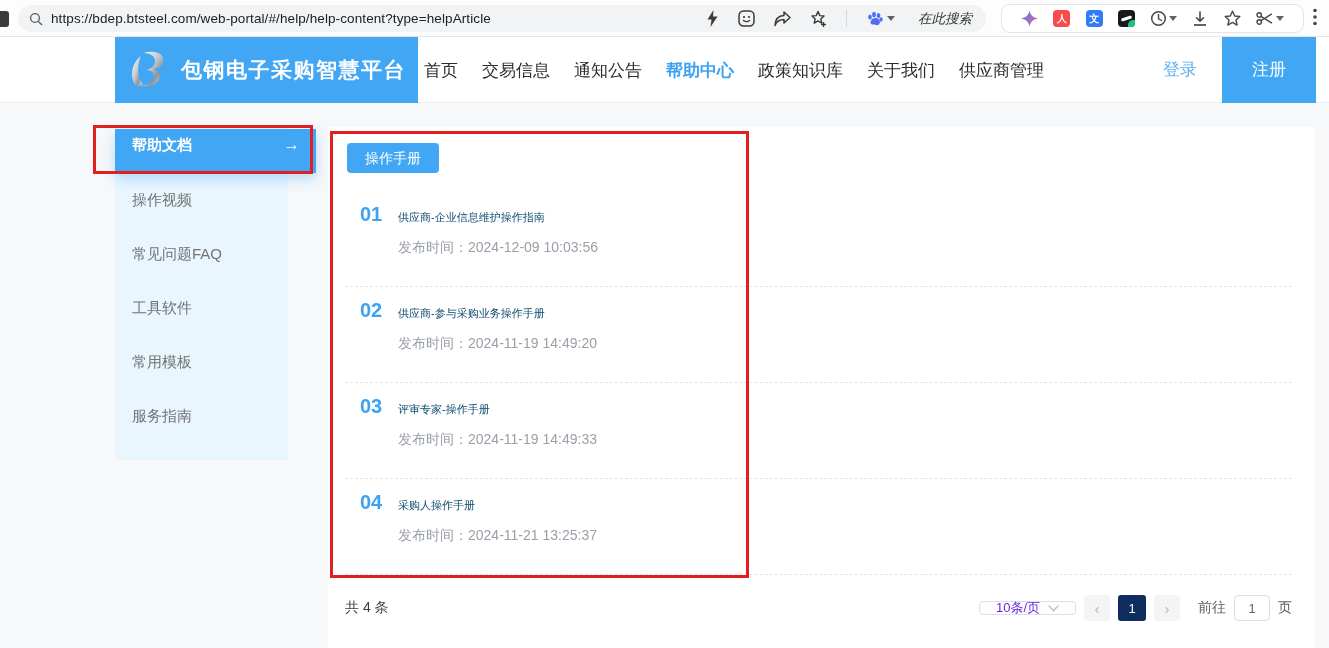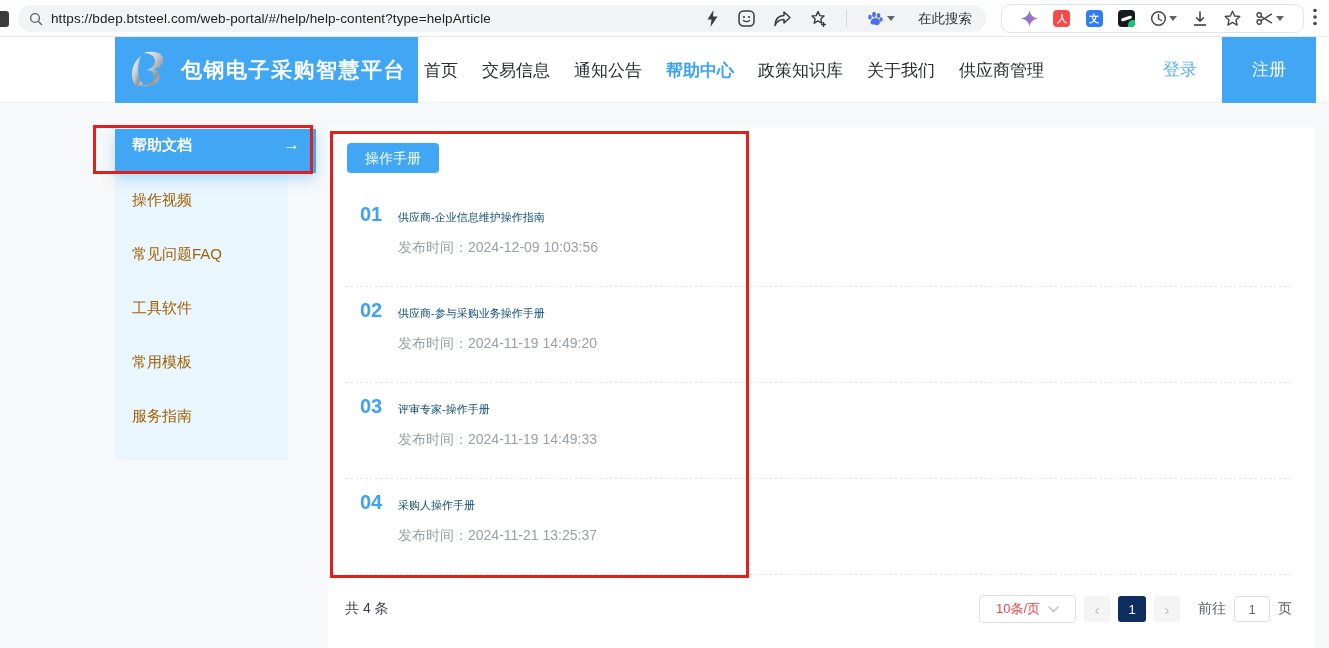--- a/index.html
+++ b/index.html
@@ -18,21 +18,21 @@
   .url-pill {
     position:absolute; left:18px; top:5px; width:968px; height:27px;
     background:#f1f3f4; border-radius:14px; display:flex; align-items:center;
     padding:0 14px 0 11px; gap:8px;
   }
   .url-text { font-size:13.5px; color:#202124; white-space:nowrap; letter-spacing:.1px; }
   .pill-right { margin-left:auto; display:flex; align-items:center; gap:19px; }
   .pill-divider { width:1px; height:17px; background:#d4d7da; }
   .paw-group { display:flex; align-items:center; gap:3px; }
   .caret-down { width:0; height:0; border-left:4px solid transparent; border-right:4px solid transparent; border-top:5px solid #5f6368; }
-  .search-hint { font-size:13.5px; color:#333; margin-left:4px; }
+  .search-hint { font-size:13.5px; color:#333; margin-left:4px;font-style:italic; }
   .ext-group {
     position:absolute; left:1001px; top:4px; width:303px; height:29px;
     border:1px solid #e3e5e8; border-radius:9px; background:#fff;
     display:flex; align-items:center; justify-content:space-evenly; padding:0 4px;
   }
   .ext-item { display:flex; align-items:center; gap:2px; cursor:pointer; }
   .menu-dots { position:absolute; left:1313px; top:8px; }
   .badge { width:17px; height:17px; border-radius:4px; display:flex; align-items:center; justify-content:center;
            font-size:10px; font-weight:bold; color:#fff; line-height:1; }
   .badge-pdf { background:#fa4b4b; }
@@ -50,21 +50,21 @@
   .main-nav { position:absolute; left:424px; top:0; height:66px; display:flex; gap:24px; align-items:center; }
   .nav-item { font-size:17px; color:#2a2c30; cursor:pointer; white-space:nowrap; }
   .nav-item.active { color:#3ba2f2; font-weight:bold; }
   .login-link { position:absolute; left:1163px; top:0; height:66px; line-height:66px; font-size:17px; color:#56aef4; cursor:pointer; }
   .register-btn {
     position:absolute; left:1222px; top:0; width:94px; height:66px; background:#41a6f3;
     color:#fff; font-size:17px; text-align:center; line-height:66px; cursor:pointer;
   }
   
   .sidebar { position:absolute; left:115px; top:128px; width:173px; height:332px; background:#e9f6fe; padding-top:45px; }
-  .side-item { height:54px; line-height:54px; padding-left:17px; font-size:15px; color:#a16207; cursor:pointer; }
+  .side-item { height:54px; line-height:54px; padding-left:17px; font-size:15px; color:#737373; cursor:pointer; }
   .side-active {
     position:absolute; left:115px; top:129px; width:201px; height:44px; background:#41a6f3;
     color:#fff; font-size:15px; font-weight:bold; display:flex; align-items:center;
     padding:0 16px 12px 17px; justify-content:space-between; cursor:pointer;
     box-shadow:0 6px 12px rgba(65,166,243,.35); z-index:5;
   }
   .side-arrow { font-weight:normal; font-size:17px; }
   
   .main-panel { position:absolute; left:328px; top:127px; width:987px; height:521px; background:#fff; }
   .cat-btn {
@@ -74,22 +74,22 @@
   .articles { position:absolute; left:0; top:64px; width:987px; }
   .article { height:96px; padding-top:12px; margin:0 23px 0 17px; border-bottom:1px dashed #e2e5e9; }
   .art-head { display:flex; align-items:baseline; cursor:pointer; }
   .art-num { width:38px; margin-left:15px; font-size:20px; font-weight:bold; color:#3da2f2; }
   .art-title { font-size:11px; font-weight:normal; color:#0c4a6e; }
   .art-date { margin:13px 0 0 53px; font-size:14px; color:#9aa0a8; }
   
   .pagination { position:absolute; left:17px; top:468px; width:947px; display:flex; align-items:center; font-size:14px; color:#3c4046; }
   .pg-right { margin-left:auto; display:flex; align-items:center; }
   .pg-select {
-    width:97px; height:28px; border:1px solid #dcdfe6; border-radius:4px; background:#fff;
-    display:flex; align-items:center; justify-content:center; gap:8px; font-size:13px; color:#ef4444; cursor:pointer;
+    width:97px; height:14px; border:1px solid #dcdfe6; border-radius:4px; background:#fff;
+    display:flex; align-items:center; justify-content:center; gap:8px; font-size:13px; color:#6d28d9; cursor:pointer;
   }
   .pg-btn {
     width:26px; height:26px; border-radius:3px; background:#f4f4f5; color:#b4b8bf;
     display:flex; align-items:center; justify-content:center; font-size:15px; cursor:pointer; margin-left:8px;
   }
   .pg-btn:first-of-type { margin-left:24px; }
   .pg-page { width:28px; height:26px; border-radius:3px; background:#0d2e5e; color:#fff; font-size:13px;
     display:flex; align-items:center; justify-content:center; margin-left:8px; cursor:pointer; }
   .pg-goto { display:flex; align-items:center; gap:8px; margin-left:18px; color:#5a5e66; }
   .pg-input { width:36px; height:26px; border:1px solid #dcdfe6; border-radius:4px; text-align:center; font-size:13px; color:#606266;

